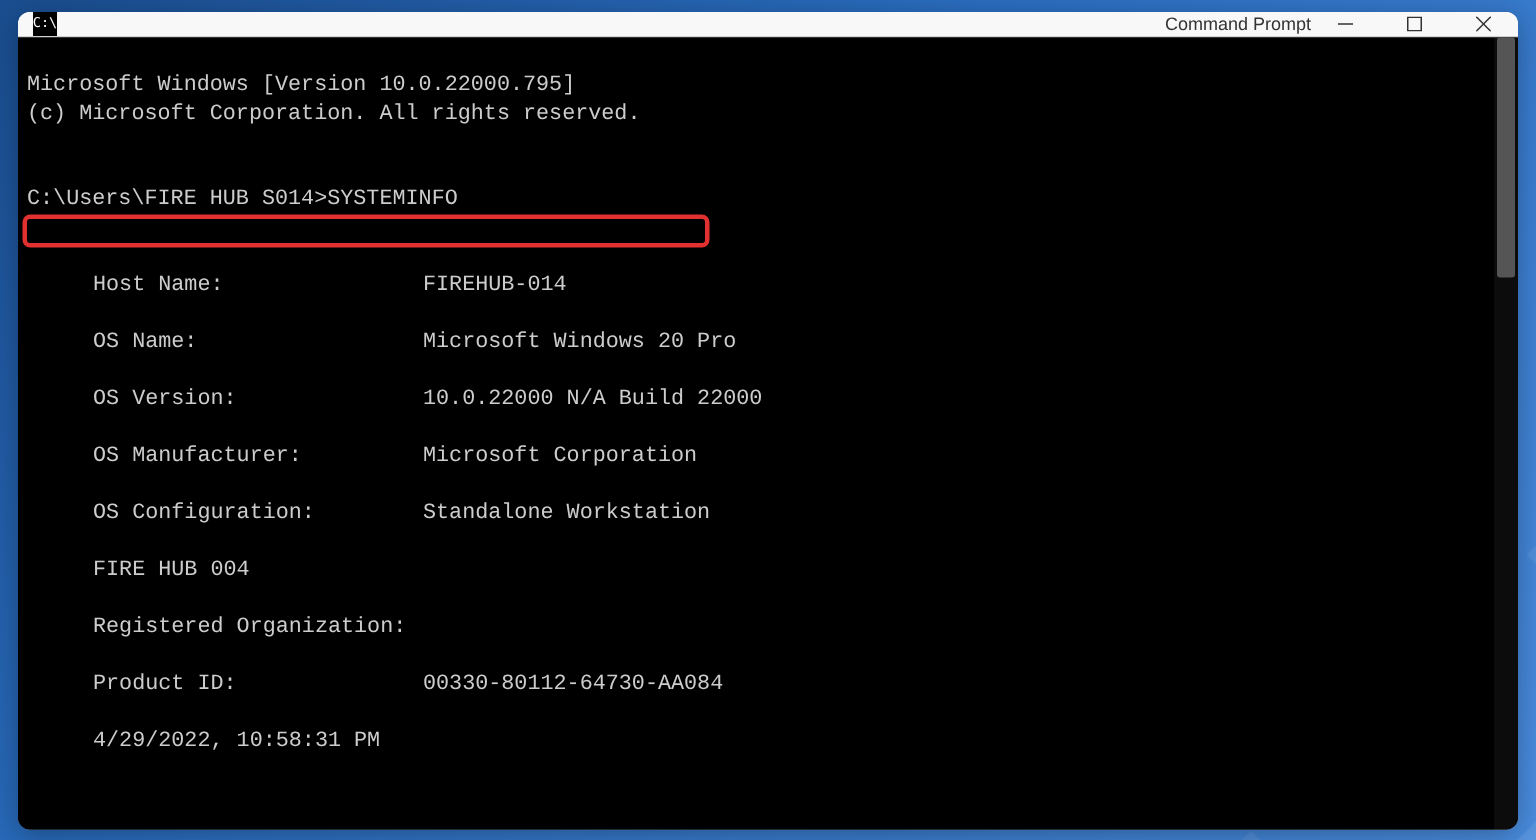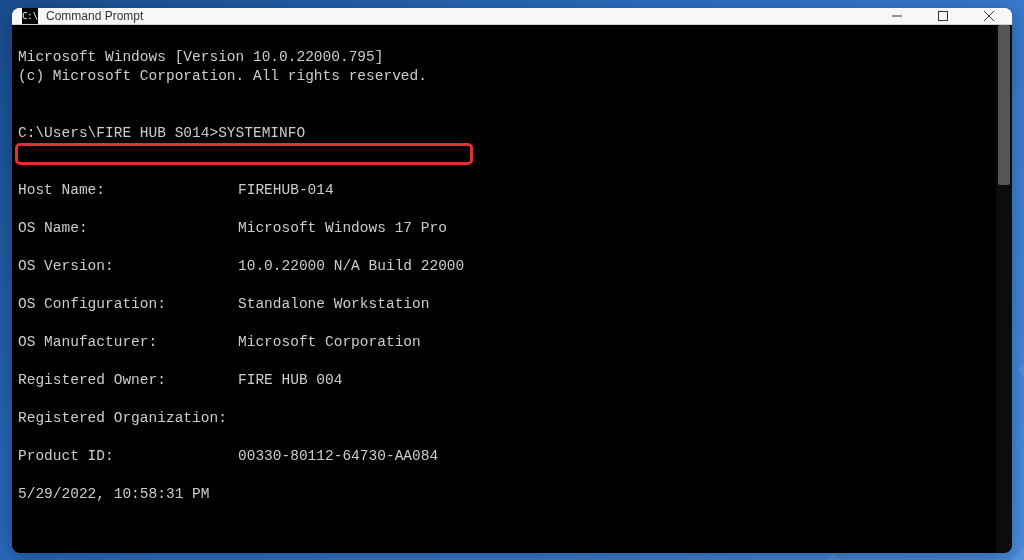--- a/index.html
+++ b/index.html
@@ -45,21 +45,21 @@
       width: 16px; height: 16px;
       background: #000;
       color: #fff;
       display: inline-flex;
       align-items: center;
       justify-content: center;
       font-size: 9px;
       margin-right: 8px;
       font-family: Consolas, monospace;
     }
-    .titlebar-title { flex: 1; }
+    .titlebar-title { flex: 1; text-align: right; }
     .win-controls { display: flex; height: 100%; }
     .win-btn {
       width: 46px; height: 100%;
       display: flex; align-items: center; justify-content: center;
       color: #333; font-size: 10px;
     }
     .win-btn svg { width: 10px; height: 10px; }
     .terminal-wrap {
       flex: 1;
       display: flex;
@@ -83,21 +83,21 @@
       background: #0c0c0c;
       position: relative;
     }
     .scroll-thumb {
       position: absolute;
       top: 0; left: 2px; right: 2px;
       height: 160px;
       background: #555;
       border-radius: 2px;
     }
-    .row { display: flex; }
+    .row { display: flex; margin-left: 44px; }
     .lbl { display: inline-block; width: 220px; }
     .val { display: inline-block; }
     .highlight {
       position: absolute;
       left: 3px;
       top: 118px;
       width: 458px;
       height: 22px;
       border: 3px solid #e03030;
       border-radius: 5px;
@@ -133,28 +133,28 @@
   </div>
 
   <div class="terminal-wrap">
     <div class="terminal">
 <span>Microsoft Windows [Version 10.0.22000.795]</span>
 <span>(c) Microsoft Corporation. All rights reserved.</span>
 <div class="blank"></div>
 <span>C:\Users\FIRE HUB S014&gt;</span><span>SYSTEMINFO</span>
 <div class="blank"></div>
 <div class="row"><span class="lbl">Host Name:</span><span class="val">FIREHUB-014</span></div>
-<div class="row"><span class="lbl">OS Name:</span><span class="val">Microsoft Windows 17 Pro</span></div>
+<div class="row"><span class="lbl">OS Name:</span><span class="val">Microsoft Windows 20 Pro</span></div>
 <div class="row"><span class="lbl">OS Version:</span><span class="val">10.0.22000 N/A Build 22000</span></div>
+<div class="row"><span class="lbl">OS Manufacturer:</span><span class="val">Microsoft Corporation</span></div>
 <div class="row"><span class="lbl">OS Configuration:</span><span class="val">Standalone Workstation</span></div>
-<div class="row"><span class="lbl">OS Manufacturer:</span><span class="val">Microsoft Corporation</span></div>
-<div class="row"><span class="lbl">Registered Owner:</span><span class="val">FIRE HUB 004</span></div>
+<div class="row"><span class="val">FIRE HUB 004</span></div>
 <div class="row"><span class="lbl">Registered Organization:</span><span class="val"></span></div>
 <div class="row"><span class="lbl">Product ID:</span><span class="val">00330-80112-64730-AA084</span></div>
-<div class="row"><span class="val">5/29/2022, 10:58:31 PM</span></div>
+<div class="row"><span class="val">4/29/2022, 10:58:31 PM</span></div>
 
 
 
 
 
 
 
 
 
 

